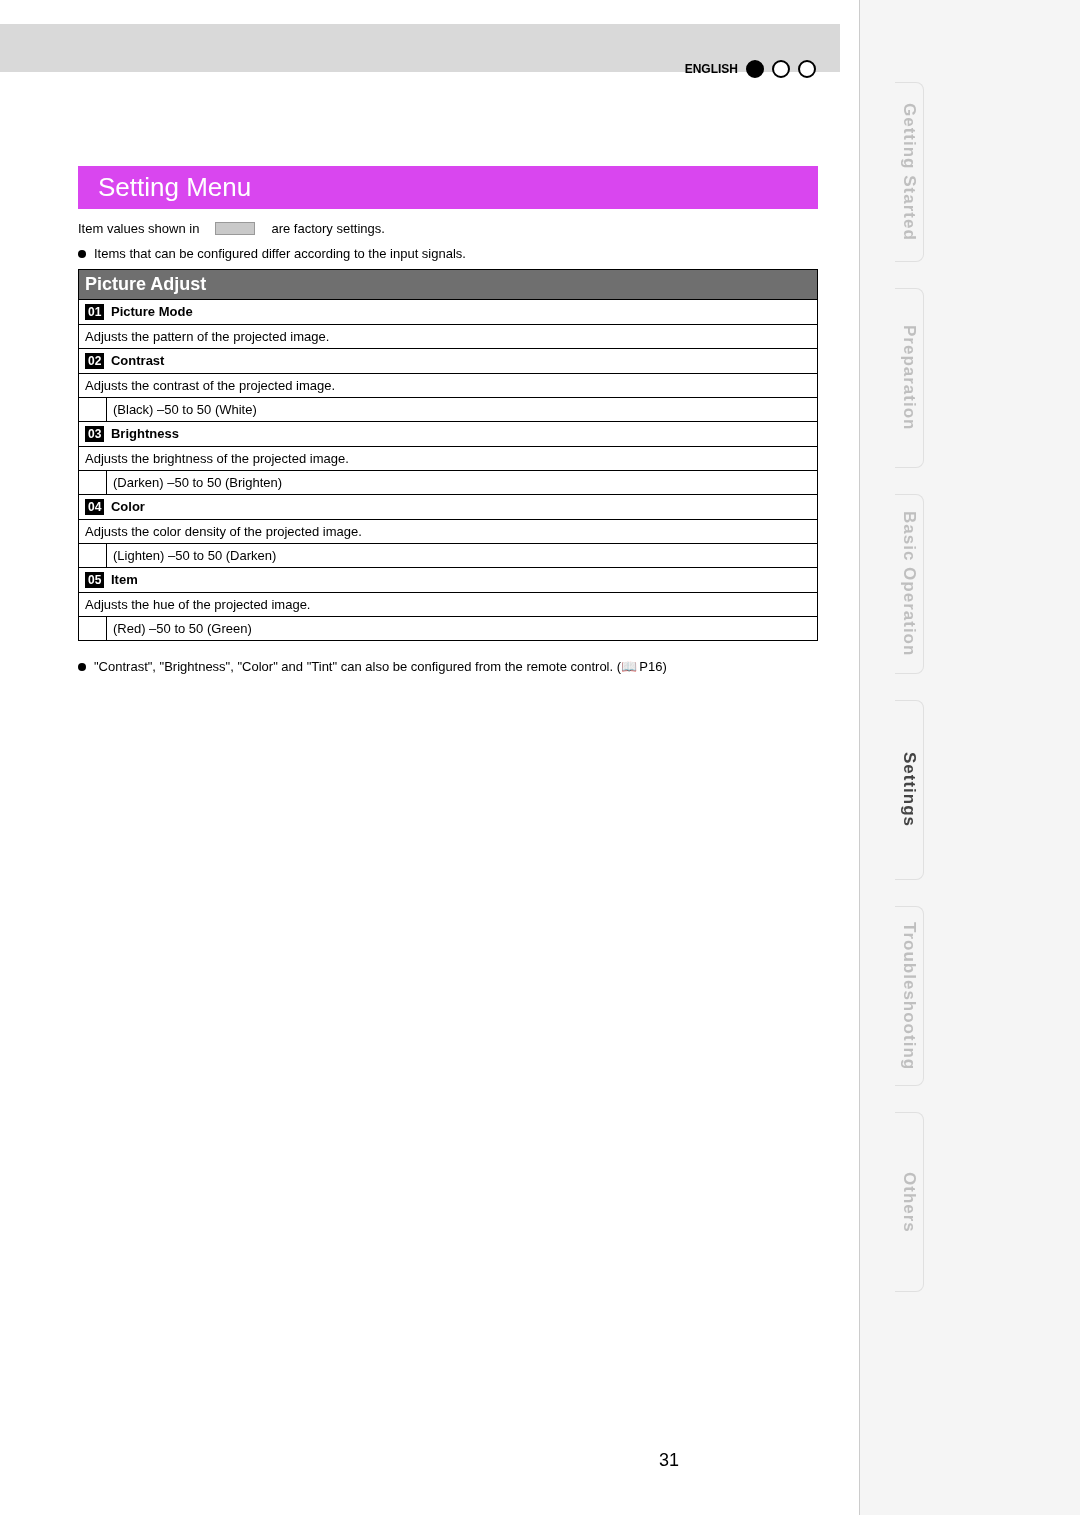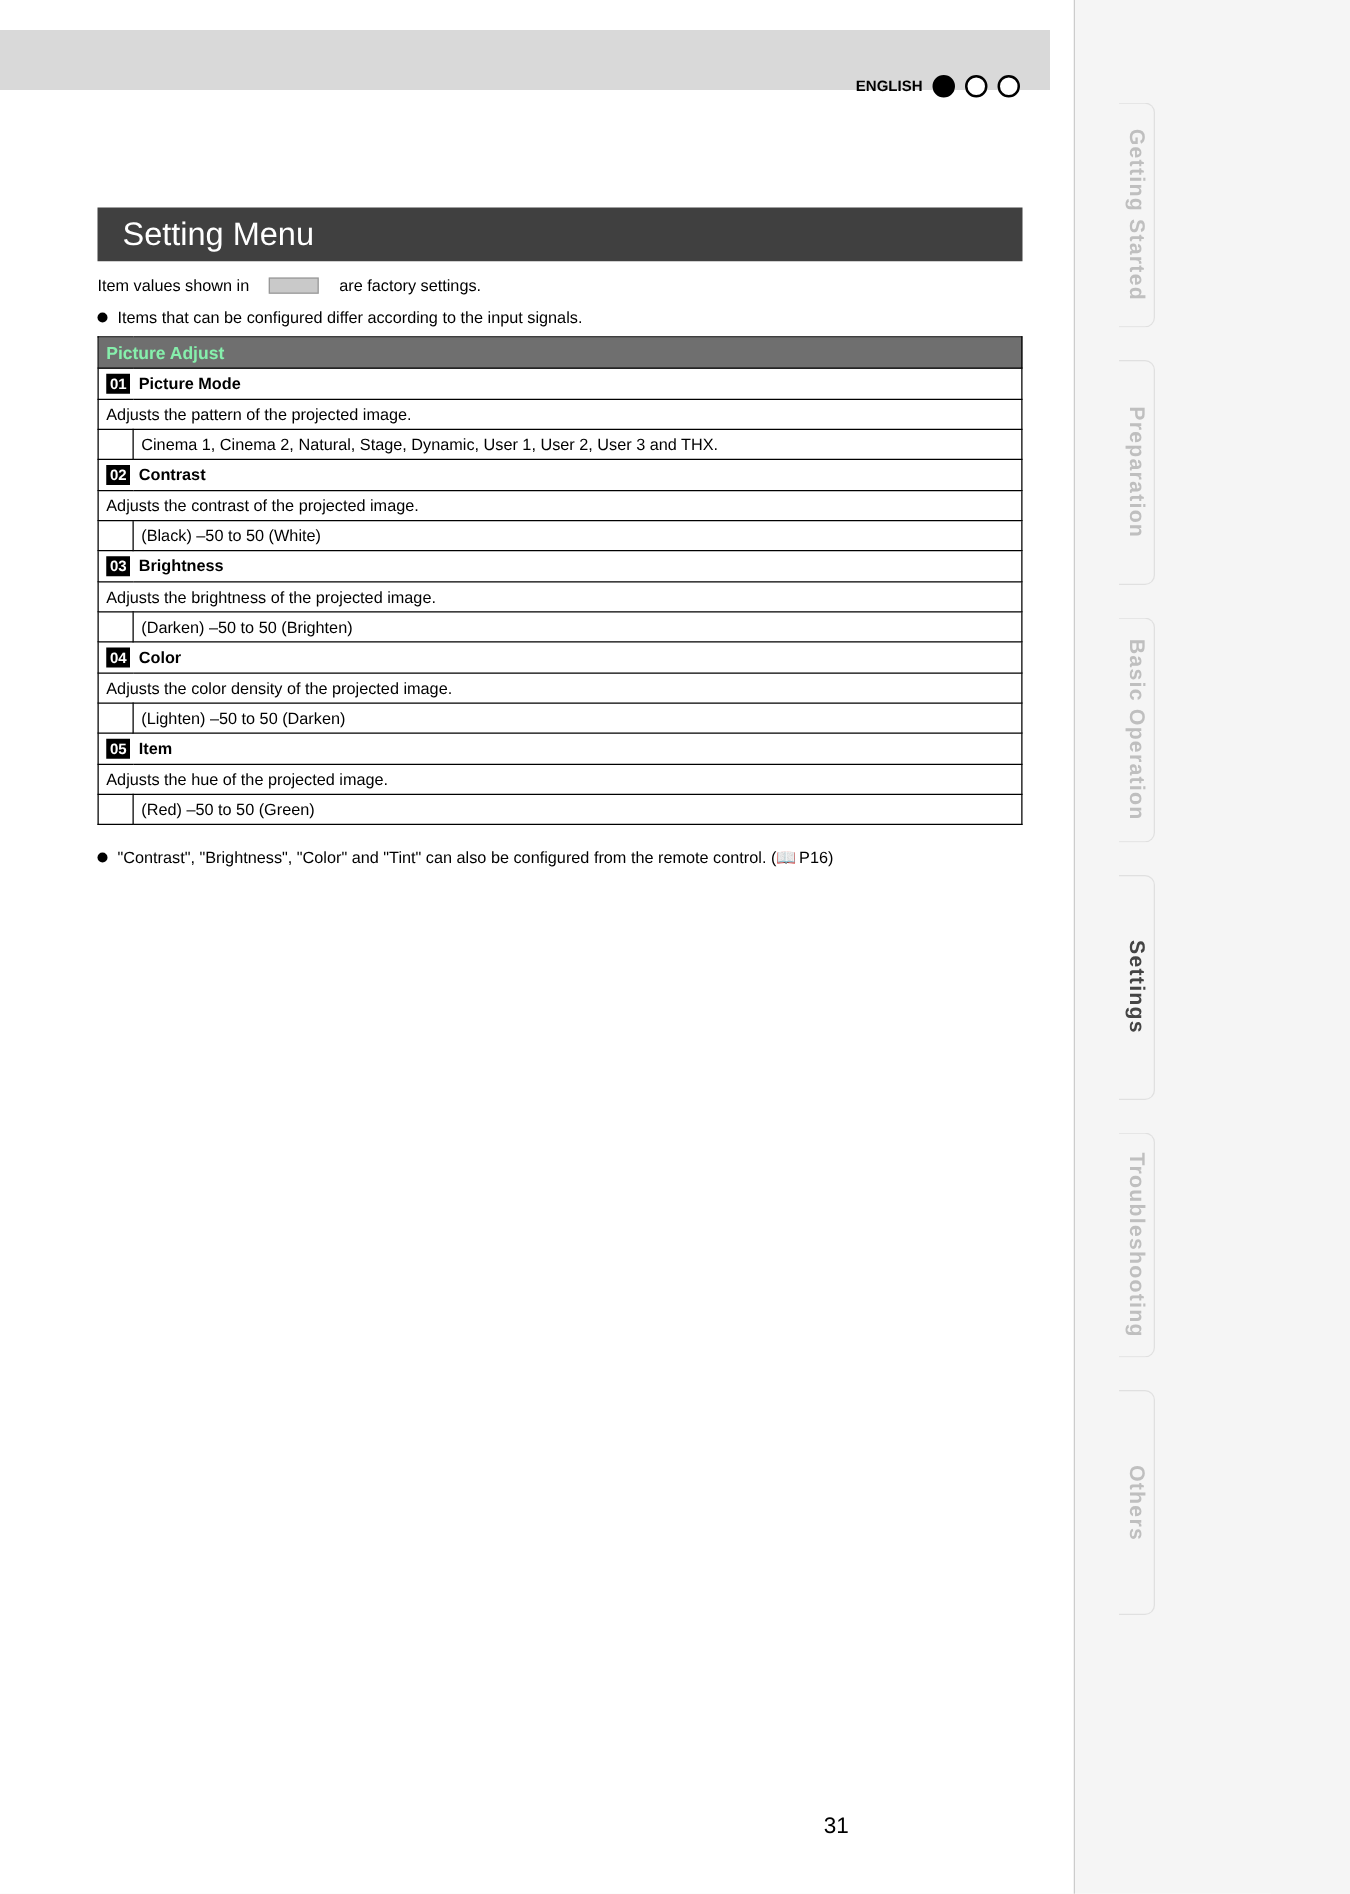--- a/index.html
+++ b/index.html
@@ -43,21 +43,21 @@
     background: #fff;
   }
   .dot.filled { background: #000; }
   .content {
     position: absolute;
     left: 78px;
     top: 166px;
     width: 740px;
   }
   .heading-bar {
-    background: #404040;
+    background: #d946ef;
     color: #fff;
     font-size: 26px;
     padding: 6px 20px;
     font-weight: normal;
   }
   .note-line {
     font-size: 13px;
     margin: 12px 0 6px 0;
     display: flex;
     align-items: center;
@@ -90,23 +90,23 @@
     font-size: 13px;
   }
   table.menu td, table.menu th {
     border: 1px solid #000;
     padding: 4px 6px;
     text-align: left;
     vertical-align: middle;
   }
   .section-header {
     background: #6f6f6f;
-    color: #86efac;
-    font-weight: bold;
-    font-size: 14px;
+    color: #ffffff;
+    font-weight: bold;
+    font-size: 18px;
   }
   .item-header {
     font-weight: bold;
     padding: 4px 6px;
   }
   .item-num {
     display: inline-block;
     background: #000;
     color: #fff;
     font-size: 12px;
@@ -193,24 +193,20 @@
       <tbody>
           <tr>
             <td colspan="2" class="section-header">Picture Adjust</td>
           </tr>
 
       <tr>
             <td colspan="2" class="item-header"><span class="item-num">01</span> <span>Picture Mode</span></td>
           </tr>
       <tr>
             <td colspan="2">Adjusts the pattern of the projected image.</td>
-          </tr>
-      <tr>
-            <td class="indent-cell"></td>
-            <td>Cinema 1, Cinema 2, Natural, Stage, Dynamic, User 1, User 2, User 3 and THX.</td>
           </tr>
 
       <tr>
             <td colspan="2" class="item-header"><span class="item-num">02</span> <span>Contrast</span></td>
           </tr>
       <tr>
             <td colspan="2">Adjusts the contrast of the projected image.</td>
           </tr>
       <tr>
             <td class="indent-cell"></td>

